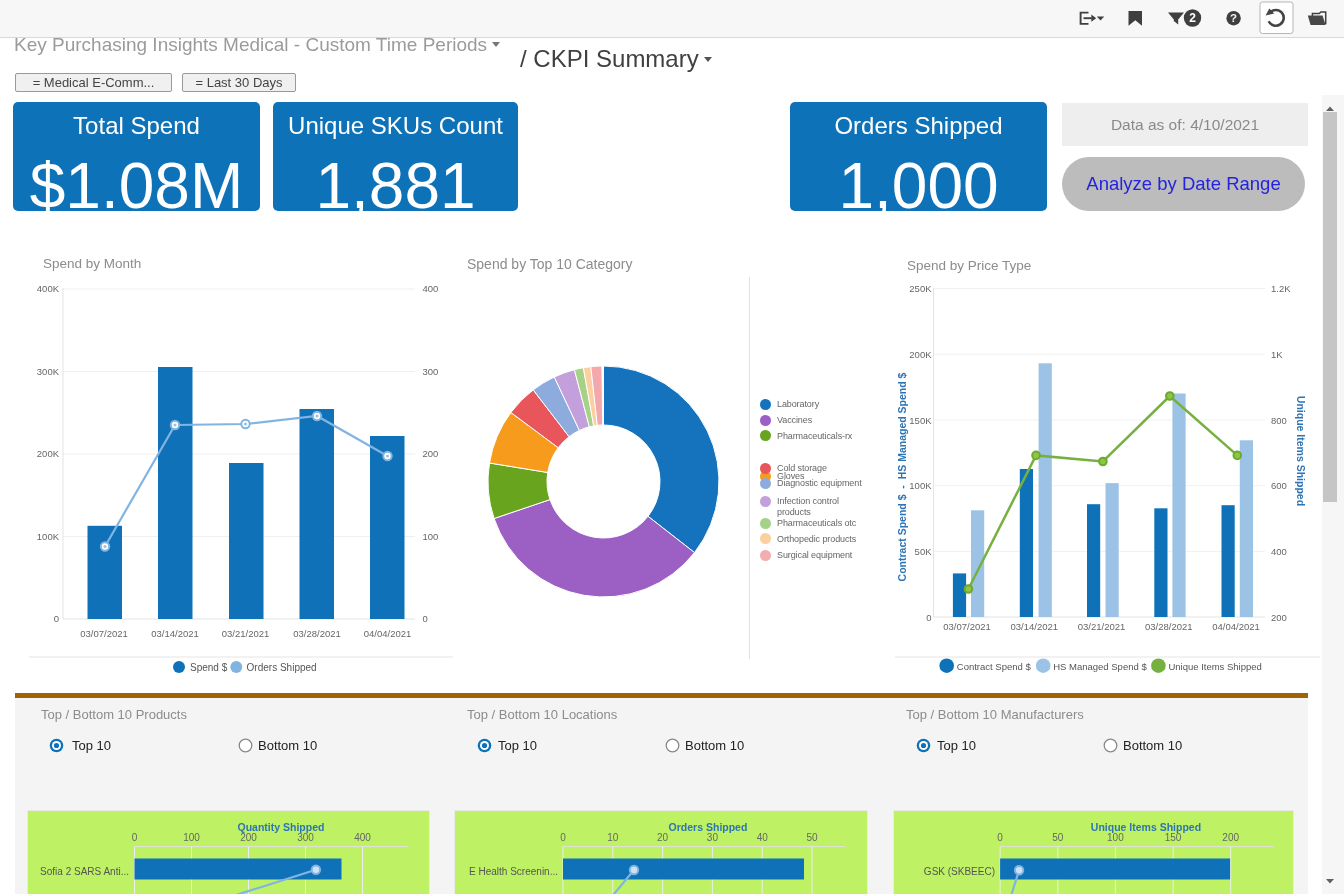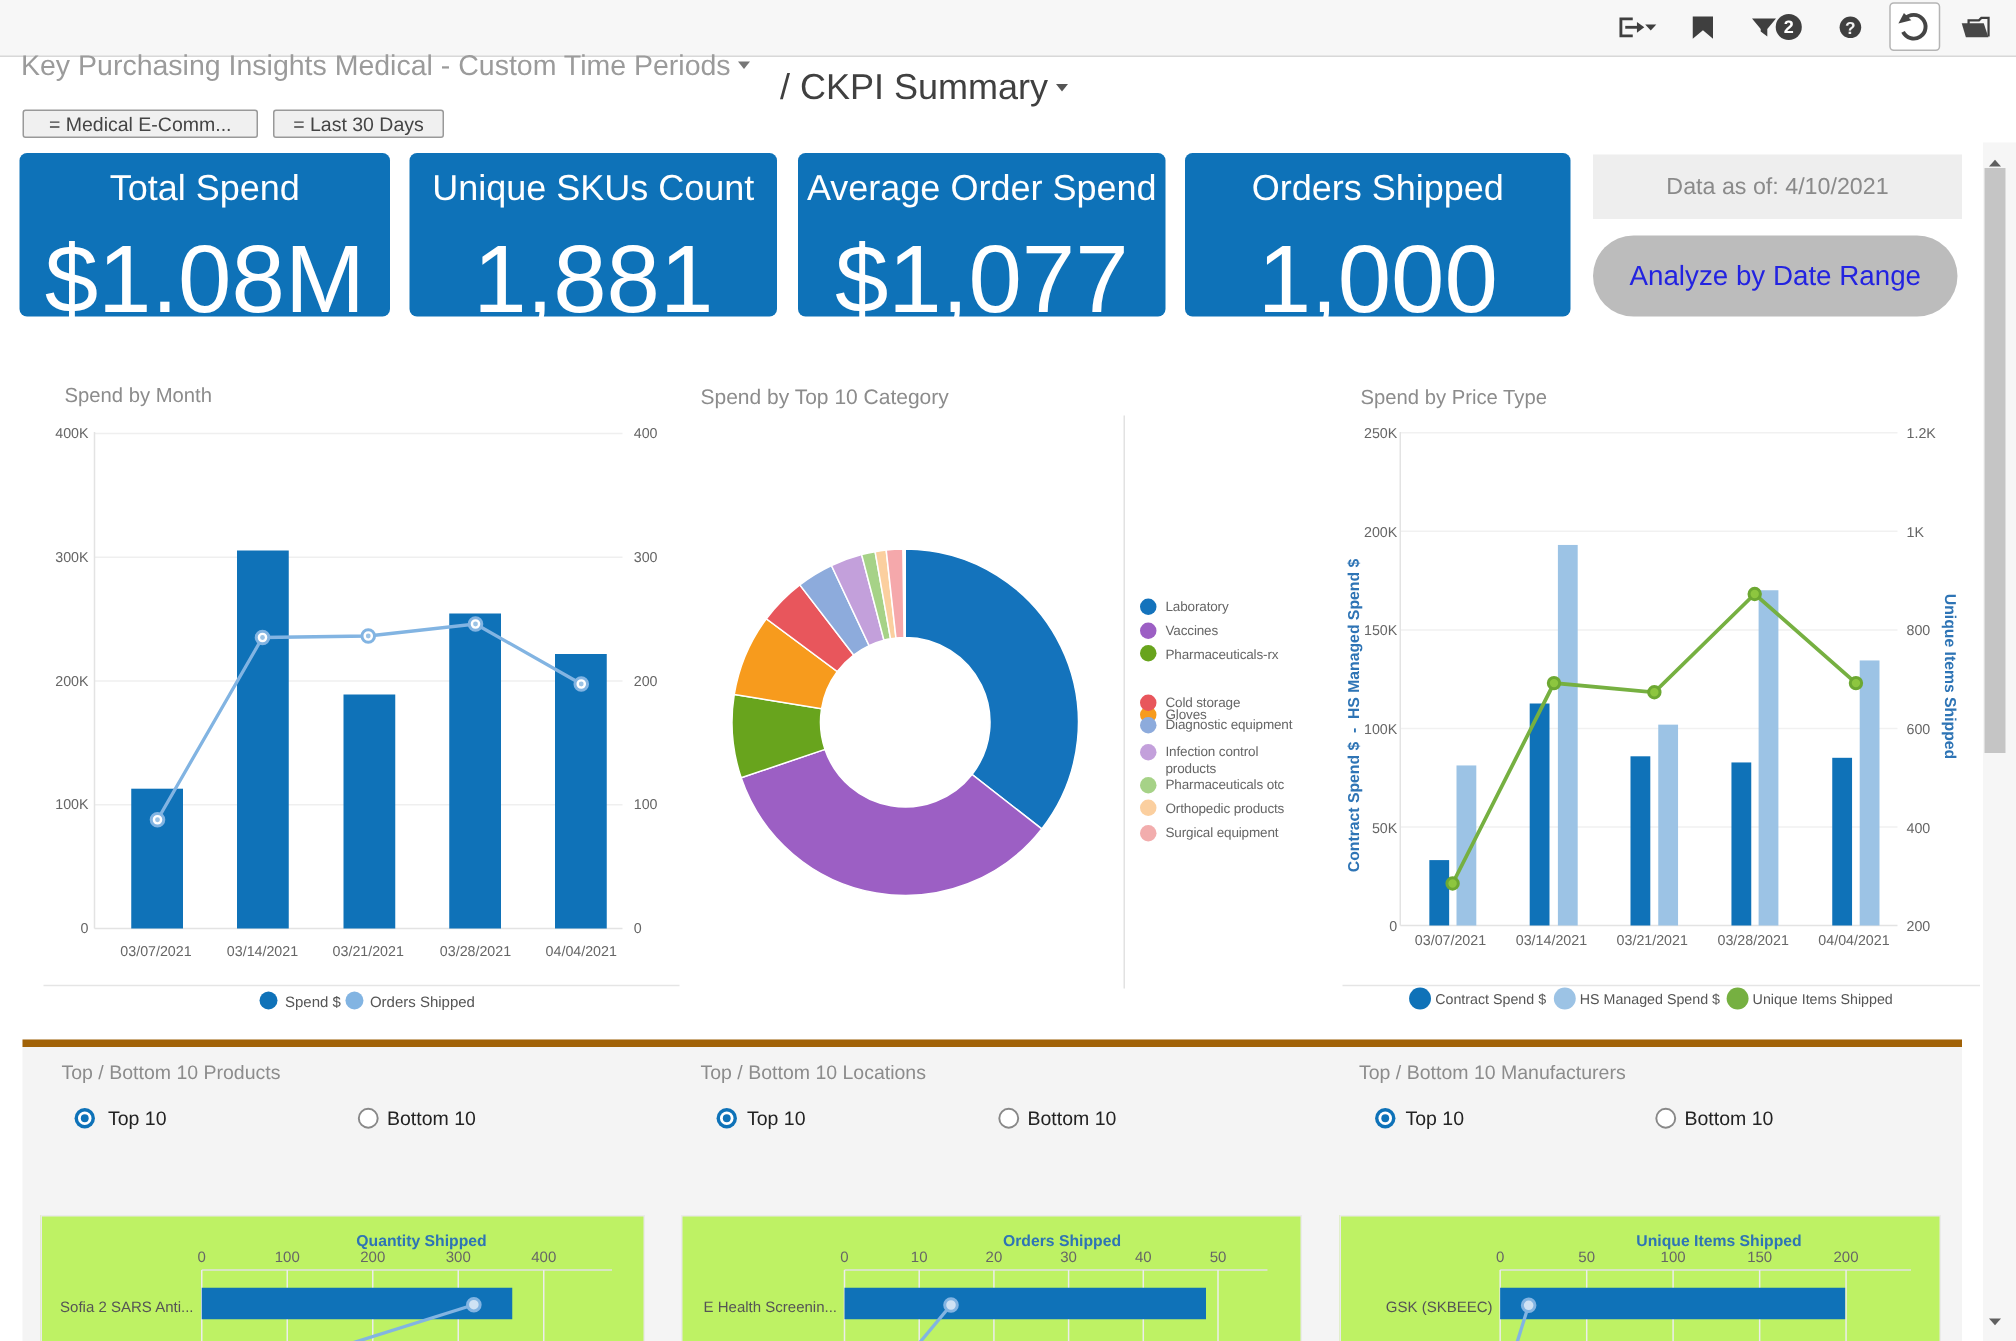--- a/index.html
+++ b/index.html
@@ -87,24 +87,20 @@
   <div class="chip" style="left:15px; width:157px;">= Medical E-Comm...</div>
   <div class="chip" style="left:182px; width:114px;">= Last 30 Days</div>
 
   <div class="kpi" style="left:13px; width:247px;">
       <div class="t">Total Spend</div>
       <div class="v">$1.08M</div>
     </div>
   <div class="kpi" style="left:273px; width:245px;">
       <div class="t">Unique SKUs Count</div>
       <div class="v">1,881</div>
-    </div>
-  <div class="kpi" style="left:532px; width:245px;">
-      <div class="t">Average Order Spend</div>
-      <div class="v">$1,077</div>
     </div>
   <div class="kpi" style="left:790px; width:257px;">
       <div class="t">Orders Shipped</div>
       <div class="v">1,000</div>
     </div>
 
   <div id="dataasof" class="abs">Data as of: 4/10/2021</div>
   <div id="analyze" class="abs">Analyze by Date Range</div>
 
   <div id="chart1" class="abs" style="left:0; top:250px; width:450px; height:440px;padding-left:15px;">

